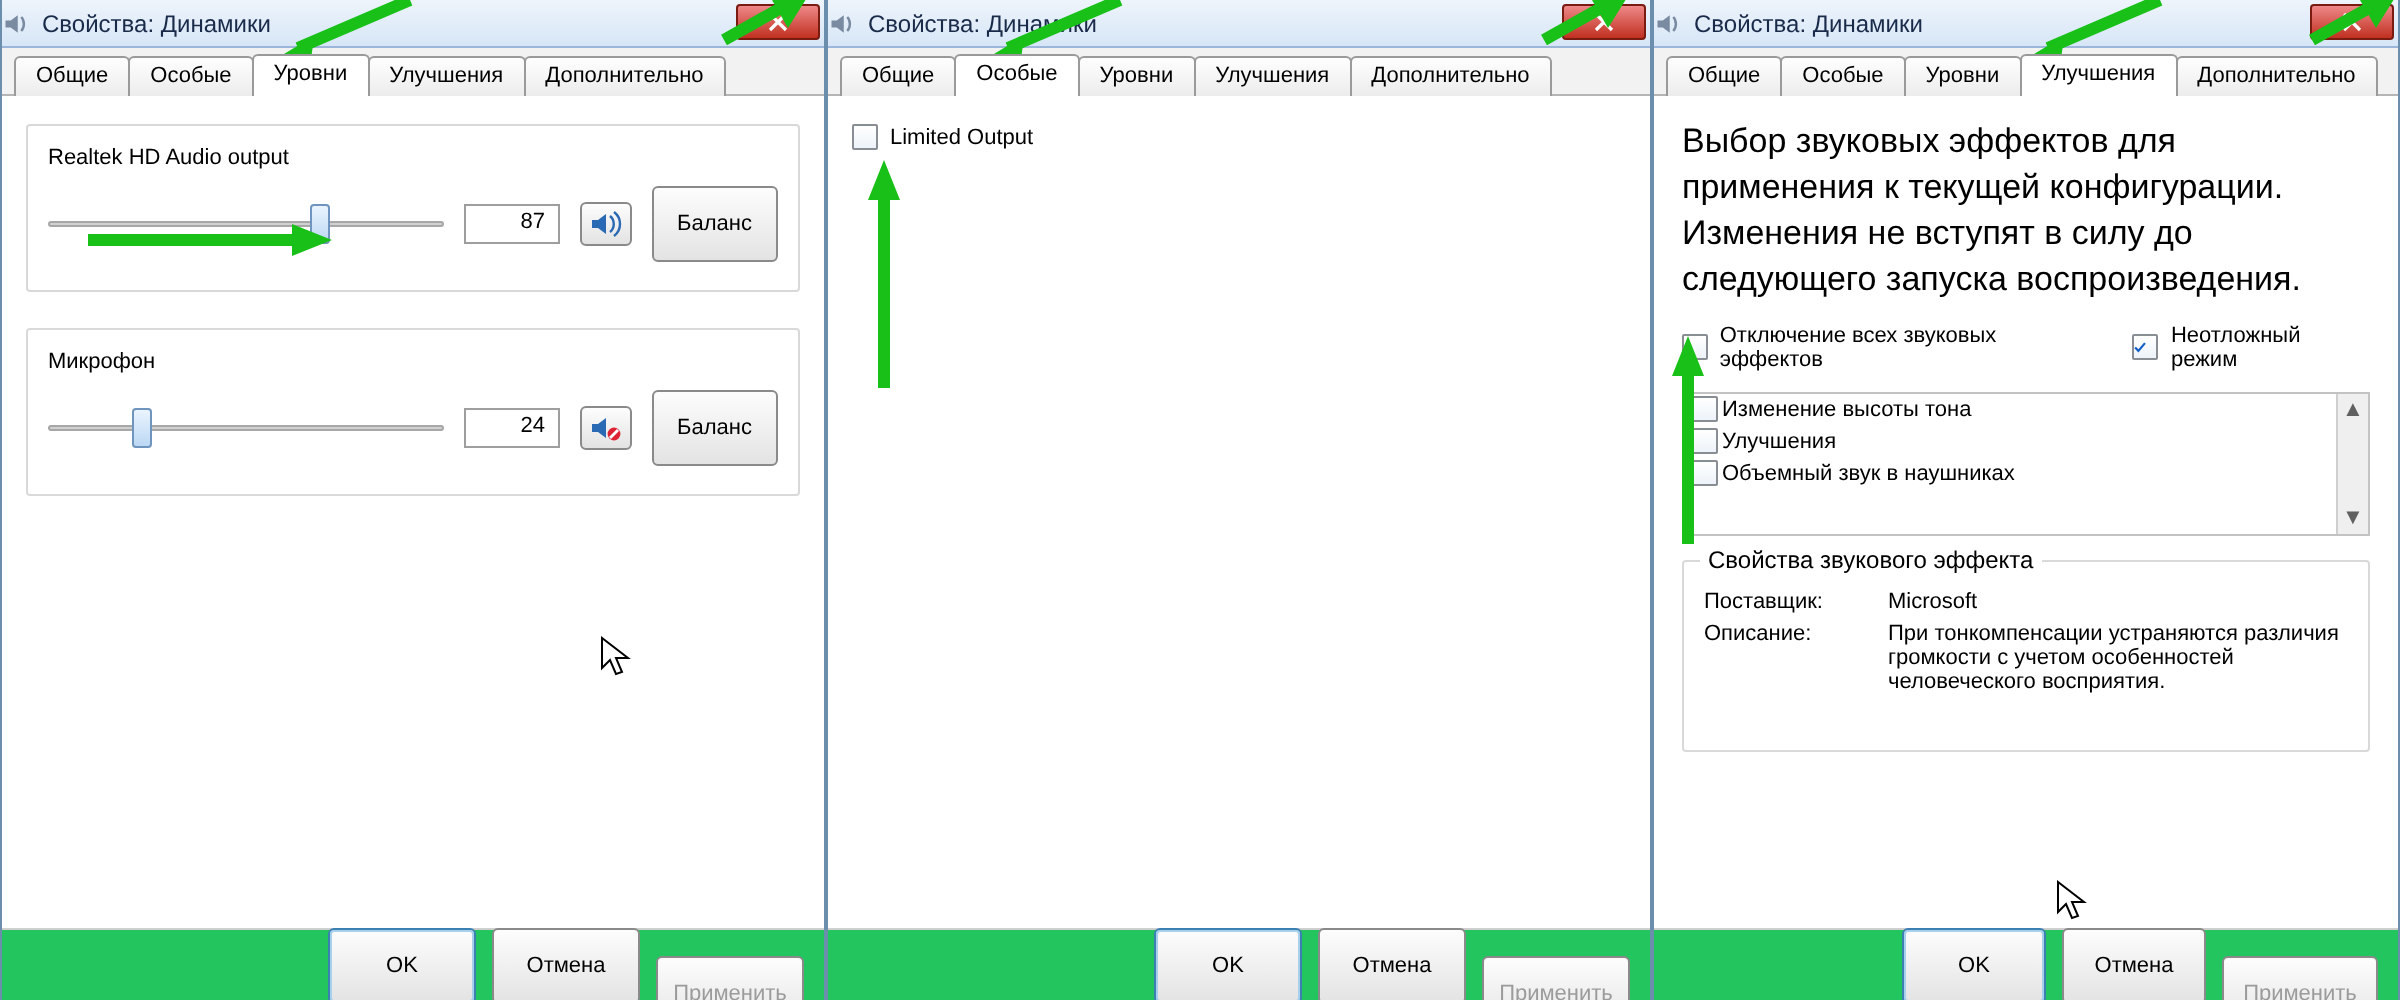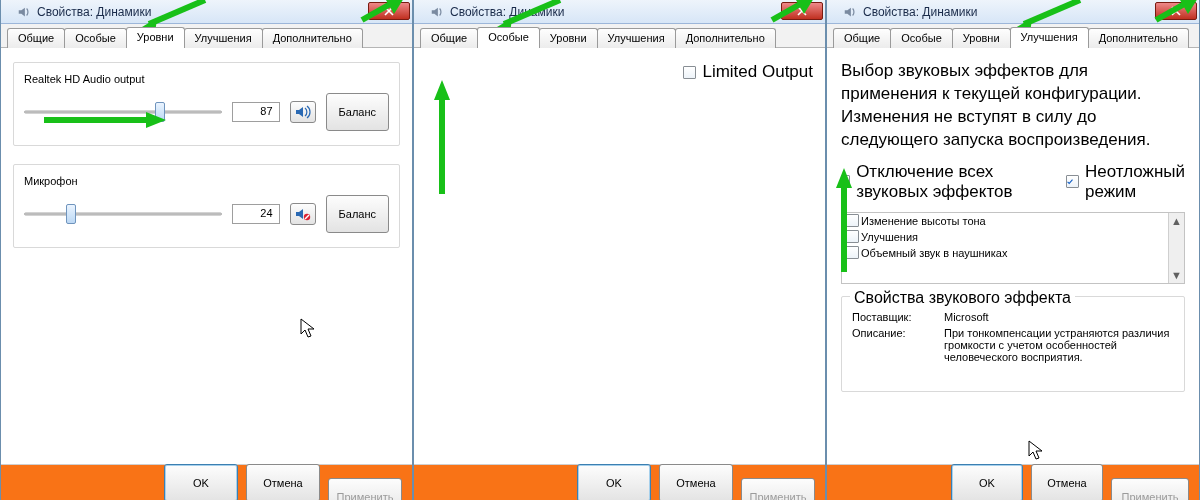--- a/index.html
+++ b/index.html
@@ -12,21 +12,21 @@
     display:flex; flex-direction:column;
   }
   .w1 { left:0; width:413px; }
   .w2 { left:413px; width:413px; }
   .w3 { left:826px; width:374px; }
 
   
   .titlebar {
     height:24px; background:linear-gradient(#eef4fb,#d7e6f7);
     border-bottom:1px solid #9cb6d9; display:flex; align-items:center;
-    padding:0 0 0 16px; position:relative;
+    padding:0 0 0 0; position:relative;
   }
   .titlebar .ticon { width:14px; height:14px; margin-right:6px; display:flex; align-items:center; justify-content:center; }
   .titlebar .ticon svg { width:14px; height:14px; }
   .titlebar .ttext { font-size:12px; color:#1a2b4a; }
   .closebtn {
     position:absolute; right:2px; top:2px; width:42px; height:18px;
     background:linear-gradient(#e88,#c03020); border:1px solid #7a1b11; border-radius:2px;
     display:flex; align-items:center; justify-content:center; color:#fff;
   }
   .closebtn svg { width:10px; height:10px; }
@@ -65,21 +65,21 @@
   .iconbtn svg { width:16px; height:14px; }
   .stdbtn {
     height:38px; padding:0 12px; border:1px solid #8a8a8a; border-radius:3px;
     background:linear-gradient(#fdfdfd,#e3e3e3); font-size:11px; cursor:default;
     display:inline-flex; align-items:center; justify-content:center;
   }
   .stdbtn.default { border:1px solid #3c7fb1; box-shadow:inset 0 0 0 1px #a6d0ec; }
   .stdbtn.disabled { color:#9b9b9b;margin-top:28px; }
 
   
-  .chk { display:flex; align-items:center; gap:6px; font-size:17px;justify-content:flex-end; }
+  .chk { display:flex; align-items:center; gap:6px; font-size:11px; }
   .chkbox {
     width:13px; height:13px; border:1px solid #888e94; background:linear-gradient(#fff,#edf3f9);
     display:flex; align-items:center; justify-content:center; border-radius:1px;
   }
   .chkbox.checked::after {
     content:""; width:9px; height:9px; background:none;
   }
   .chkbox svg { width:11px; height:11px; display:none; }
   .chkbox.checked svg { display:block; }
 
@@ -87,28 +87,28 @@
   .effectsbox { border:1px solid #c3c3c3; height:72px; display:flex; }
   .effectslist { flex:1; overflow:hidden; }
   .efitem { display:flex; align-items:center; gap:2px; padding:1px 4px; font-size:11px; height:16px; }
   .efitem.selected { background:#2f6fb1; color:#fff;margin-top:42px; }
   .efitem.selected .chkbox { border-color:#2f6fb1; }
   .scrollbar { width:16px; background:#efefef; border-left:1px solid #cfcfcf; position:relative; }
   .scrollbar .arrow { height:16px; display:flex; align-items:center; justify-content:center; color:#606060; }
   .scrollbar .track2 { position:absolute; top:16px; bottom:16px; left:0; right:0; }
 
   .propbox { border:1px solid #d9d9d9; border-radius:2px; margin-top:12px; padding:10px 10px 24px 10px; position:relative; }
-  .propbox .legend { position:absolute; top:-8px; left:8px; background:#fff; padding:0 4px; font-size:16px; }
+  .propbox .legend { position:absolute; top:-8px; left:8px; background:#fff; padding:0 4px; font-size:12px; }
   .proprow { display:flex; gap:12px; margin:4px 0; font-size:11px; }
   .proprow .k { width:80px; text-align:left; }
   .proprow .v { flex:1; }
 
   
   .btnbar {
-    height:36px; border-top:1px solid #cfcfcf; background:#f97316;
+    height:36px; border-top:1px solid #cfcfcf; background:#22c55e;
     display:flex; align-items:center; justify-content:flex-end; gap:8px; padding:0 10px;
   }
 
   
   .garrow { position:absolute; pointer-events:none; }
   .garrow svg { display:block; }
   .garrow .stk { stroke:#18c018; stroke-width:6; fill:none; }
   .garrow .head { fill:#18c018; }
 
   .cursor { position:absolute; width:16px; height:22px; pointer-events:none; }

